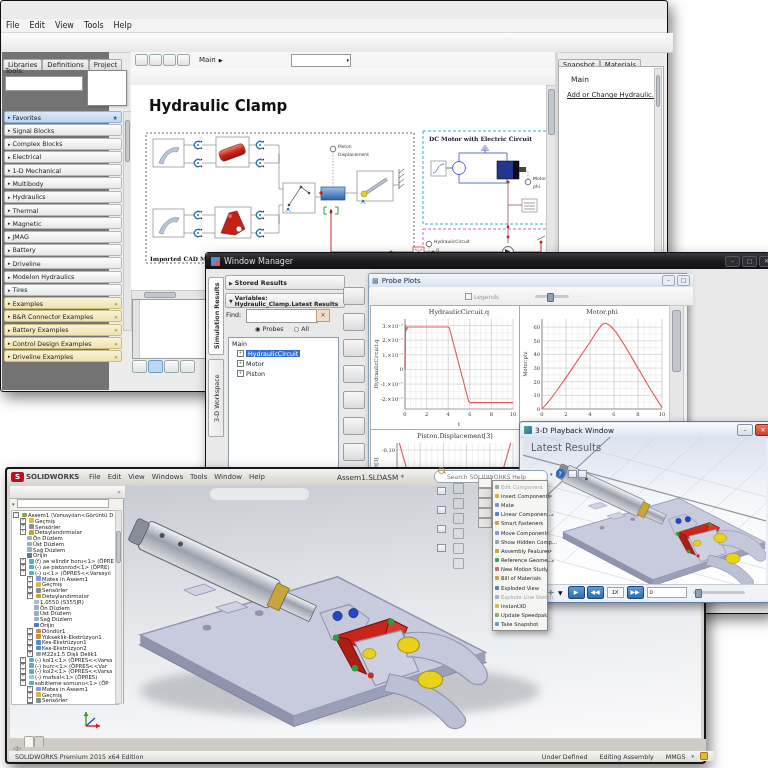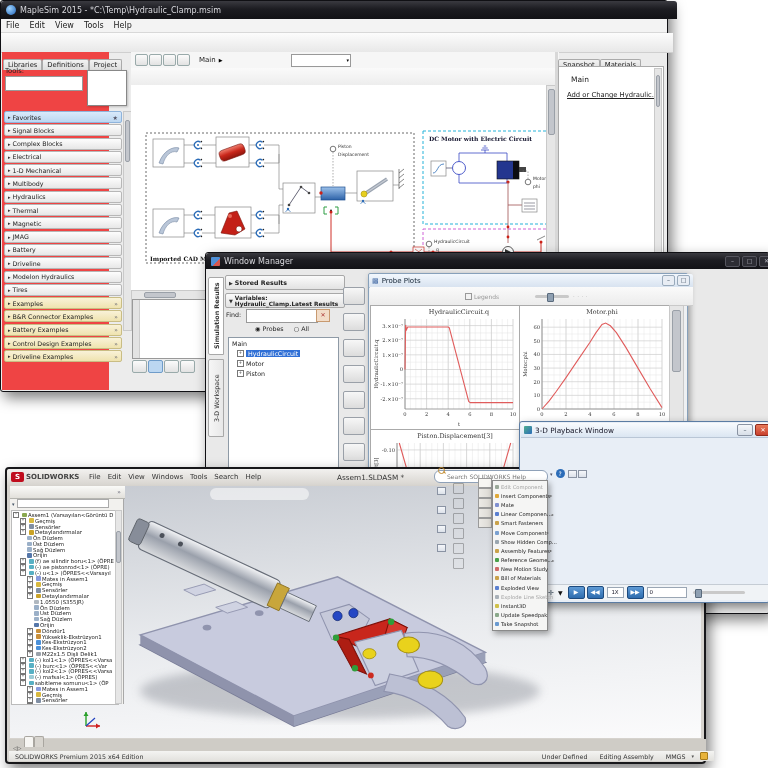--- a/index.html
+++ b/index.html
@@ -161,24 +161,20 @@
         <circle cx="187" cy="84" r="2.2" fill="#2f9e3a"></circle>
           <circle cx="173" cy="121" r="2" fill="#cc2a1f"></circle>
         <ellipse cx="199" cy="100" rx="7.5" ry="5.5" fill="#e9d21c" stroke="#a69110" stroke-width=".7"></ellipse>
         <ellipse cx="214" cy="124" rx="8.5" ry="6" fill="#e9d21c" stroke="#a69110" stroke-width=".7"></ellipse>
         <ellipse cx="172" cy="106" rx="4.5" ry="3.5" fill="#e9d21c" stroke="#a69110" stroke-width=".6"></ellipse>
       </g>
     </defs>
   </svg>
 
   <section class="win" id="ms" style="z-index:10">
-    <div class="dark-tb abs" style="left:0;top:0;width:100%;height:18px">
-      <span class="glyph" style="width:10px;height:10px;border-radius:50%;background:radial-gradient(circle at 35% 35%,#9fd4ff,#1f62b8);margin-right:4px"></span>
-      <span>MapleSim 2015 - *C:\Temp\Hydraulic_Clamp.msim</span>
-    </div>
     <div class="ms-menubar">
 
     <span>File</span>
         <span>Edit</span>
         <span>View</span>
         <span>Tools</span>
         <span>Help</span>
       </div>
     <div class="ms-tool">
 
@@ -192,21 +188,21 @@
         <span class="glyph"></span>
         <span class="glyph"></span>
         <span class="glyph"></span>
         <span class="glyph"></span>
         <span class="glyph"></span>
         <span class="glyph"></span>
         <span class="glyph"></span>
         <span class="glyph"></span>
       </div>
 
-    <div class="abs" style="left:1px;top:51px;width:107px;height:338px;background:#ef4444">
+    <div class="abs" style="left:1px;top:51px;width:107px;height:338px;background:#737373">
       <div class="abs" style="left:1px;top:0;white-space:nowrap">
         
       <span class="ms-tab">Libraries</span><span class="ms-tab">Definitions</span><span class="ms-tab">Project</span></div>
       <div class="abs" style="left:3px;top:15px;font-size:6.8px;color:#222">Tools:</div>
       <input class="abs" style="left: 3px; top: 24px; width: 72px; height: 11px; border: 1px solid rgb(153, 153, 153); background: rgb(255, 255, 255);">
       <div class="abs" style="left:85px;top:18px;width:38px;height:34px;background:#fff;border:1px solid #888;box-shadow:1px 1px 2px rgba(0,0,0,.2)"></div>
       <div class="abs" style="left:2px;top:59px;width:118px">
 
       <div class="lib-item fav">
           <span class="arr">▸</span>
@@ -331,20 +327,21 @@
         <span class="glyph" style="width:15px;font-size:8px"></span>
         <span class="glyph" style="width:15px;font-size:8px"></span>
         <span class="glyph" style="width:15px;font-size:8px"></span>
         <span class="glyph" style="width:15px;font-size:8px"></span>
         <span class="glyph" style="width:15px;font-size:8px"></span>
         <span class="glyph" style="width:15px;font-size:8px"></span>
         <span class="glyph" style="width:15px;font-size:8px"></span>
       </div>
 
     <div class="abs" style="left:130px;top:84px;width:415px;height:205px;background:#fff;overflow:hidden">
+      <div class="abs" style="left:18px;top:12px;font-size:15px;font-weight:bold;color:#111">Hydraulic Clamp</div>
       <svg class="abs" style="left:10px;top:40px" width="410" height="150" viewBox="0 0 410 150">
         <defs>
           <g id="gClamp">
             <path d="M2.5,-2.6 A3.6,3.6 0 1 0 2.5,2.6" fill="none" stroke="#2b6cb8" stroke-width="1.3"></path>
             <circle cx="0" cy="0" r="1" fill="#2b6cb8"></circle>
             <circle cx="3.4" cy="-3.4" r=".8" fill="#222"></circle>
               <circle cx="3.4" cy="3.4" r=".8" fill="#222"></circle>
           </g>
           <g id="gAnchor">
             <circle cx="0" cy="0" r="1.2" fill="#2b6cb8"></circle>
@@ -808,21 +805,21 @@
       <div class="abs scroll" style="left:300px;top:31px;width:13px;height:248px">
           <div class="thumb" style="margin:4px 2px;height:60px"></div>
         </div>
     </div>
   </section>
 
   <section class="win" id="sw" style="z-index:30">
     <div class="sw-tb">
       <span class="sw-logo">S</span>
       <b style="font-size:7px;color:#444;margin-right:6px">SOLIDWORKS</b>
-      <span class="sw-menu"><span>File</span><span>Edit</span><span>View</span><span>Windows</span><span>Tools</span><span>Search</span><span>Help</span></span>
+      <span class="sw-menu"><span>File</span><span>Edit</span><span>View</span><span>Windows</span><span>Tools</span><span>Window</span><span>Help</span></span>
       <span class="sw-tool" style="margin-left:6px"><span class="glyph"></span><span class="glyph"></span><span class="glyph"></span><span class="glyph"></span><span class="glyph"></span><span class="glyph"></span><span class="glyph"></span><span class="glyph"></span></span>
       <span style="position:absolute;left:330px;font-size:7.3px;color:#333">Assem1.SLDASM *</span>
     </div>
 
     <div class="abs" style="left:3px;top:17px;width:691px;height:252px;background:linear-gradient(175deg,#c6cad1,#e9ebee 55%,#fbfbfc);overflow:hidden">
       <svg width="691" height="252">
         <ellipse cx="330" cy="205" rx="200" ry="28" fill="#7e828c" opacity=".4" filter="url(#fblur)"></ellipse>
         <use href="#clampModel" transform="translate(110,14) scale(1.45)"></use>
       </svg>
       <svg class="abs" style="left:70px;top:218px" width="26" height="26">
@@ -1054,20 +1051,33 @@
   </section>
 
   <section class="win" id="pb" style="z-index:40;box-shadow:3px 4px 10px rgba(0,0,0,.45)">
     <div class="pb-tb">
       <span class="glyph" style="width:8px;height:8px;background:linear-gradient(135deg,#4fae8f,#2b6cb8);margin-right:3px;border-radius:1px"></span>
       <span>3-D Playback Window</span>
       <span style="margin-left:auto;display:flex">
         <span class="pb-btn" style="background:linear-gradient(#f5f7fa,#d8dfe8);border:1px solid #8a93a3;color:#345">–</span>
         <span class="pb-btn" style="background:linear-gradient(#e87a5a,#c9402e);border:1px solid #8e2a1c;color:#fff">✕</span>
       </span>
+    </div>
+    <div class="abs" style="left:3px;top:15px;width:243px;height:147px;overflow:hidden">
+      <svg width="243" height="147">
+        <rect width="243" height="147" fill="url(#skyGrad)"></rect>
+        <g stroke="#d2d5da" stroke-width=".7">
+          <path d="M-30,-14 L273,68 M-30,10 L273,92 M-30,34 L273,116 M-30,58 L273,140 M-30,82 L273,164 M-30,106 L273,188"></path>
+          <path d="M-40,-10 L-190,125 M6,-10 L-144,125 M52,-10 L-98,125 M98,-10 L-48,125 M144,-10 L-6,125 M190,-10 L40,125 M236,-10 L86,125 M282,-10 L132,125 M328,-10 L178,125"></path>
+        </g>
+        <path d="M-30,10 L273,92" stroke="#90949b" stroke-width="1.1"></path>
+        <path d="M98,-10 L-48,125" stroke="#90949b" stroke-width="1.1"></path>
+        <use href="#clampModel" transform="translate(28,16) scale(0.85)"></use>
+      </svg>
+      <div class="abs" style="left:8px;top:5px;font-size:10px;color:#5a5e66">Latest Results</div>
     </div>
     <div class="abs" style="left:3px;top:162px;width:243px;height:15px;background:#f0f3f6;border-top:1px solid #c5ccd4;display:flex;align-items:center;padding:0 3px">
       <span class="glyph" style="font-size:7px;color:#456">◉</span>
         <span style="font-size:4px;color:#666">▾</span>
       <span class="glyph" style="font-size:7px;color:#456;margin-left:3px">➤</span>
         <span style="font-size:4px;color:#666">▾</span>
       <span class="glyph" style="font-size:7px;color:#456;margin-left:3px">✛</span>
       <span class="glyph" style="font-size:6px;color:#111;margin:0 4px">▼</span>
       <span class="play-btn">▶</span>
       <span class="play-btn">◀◀</span>

